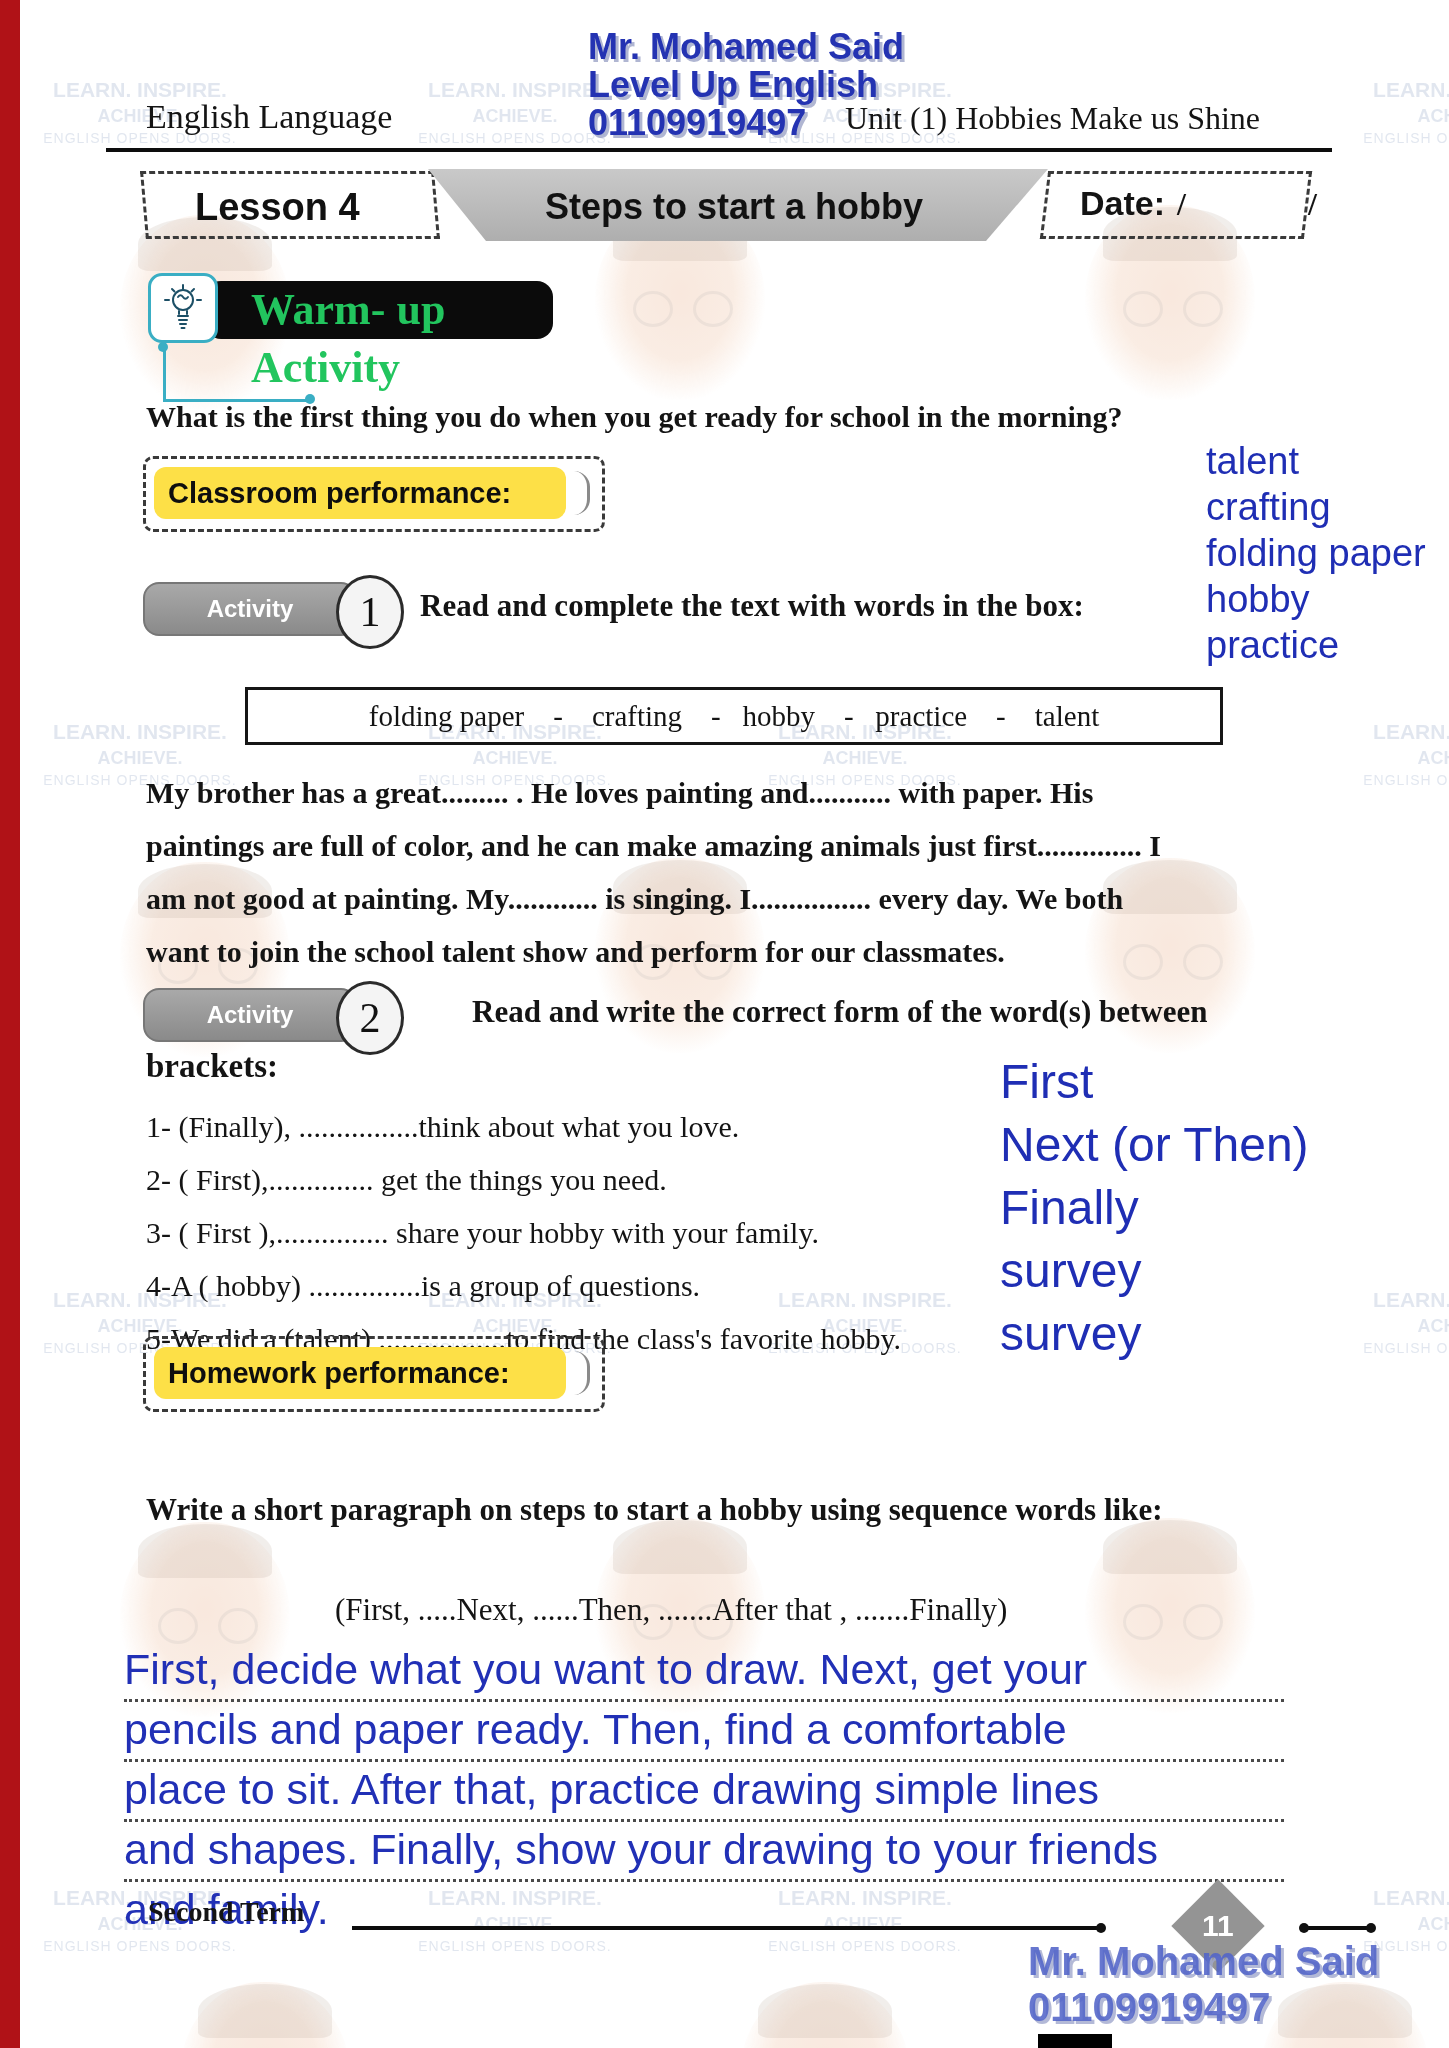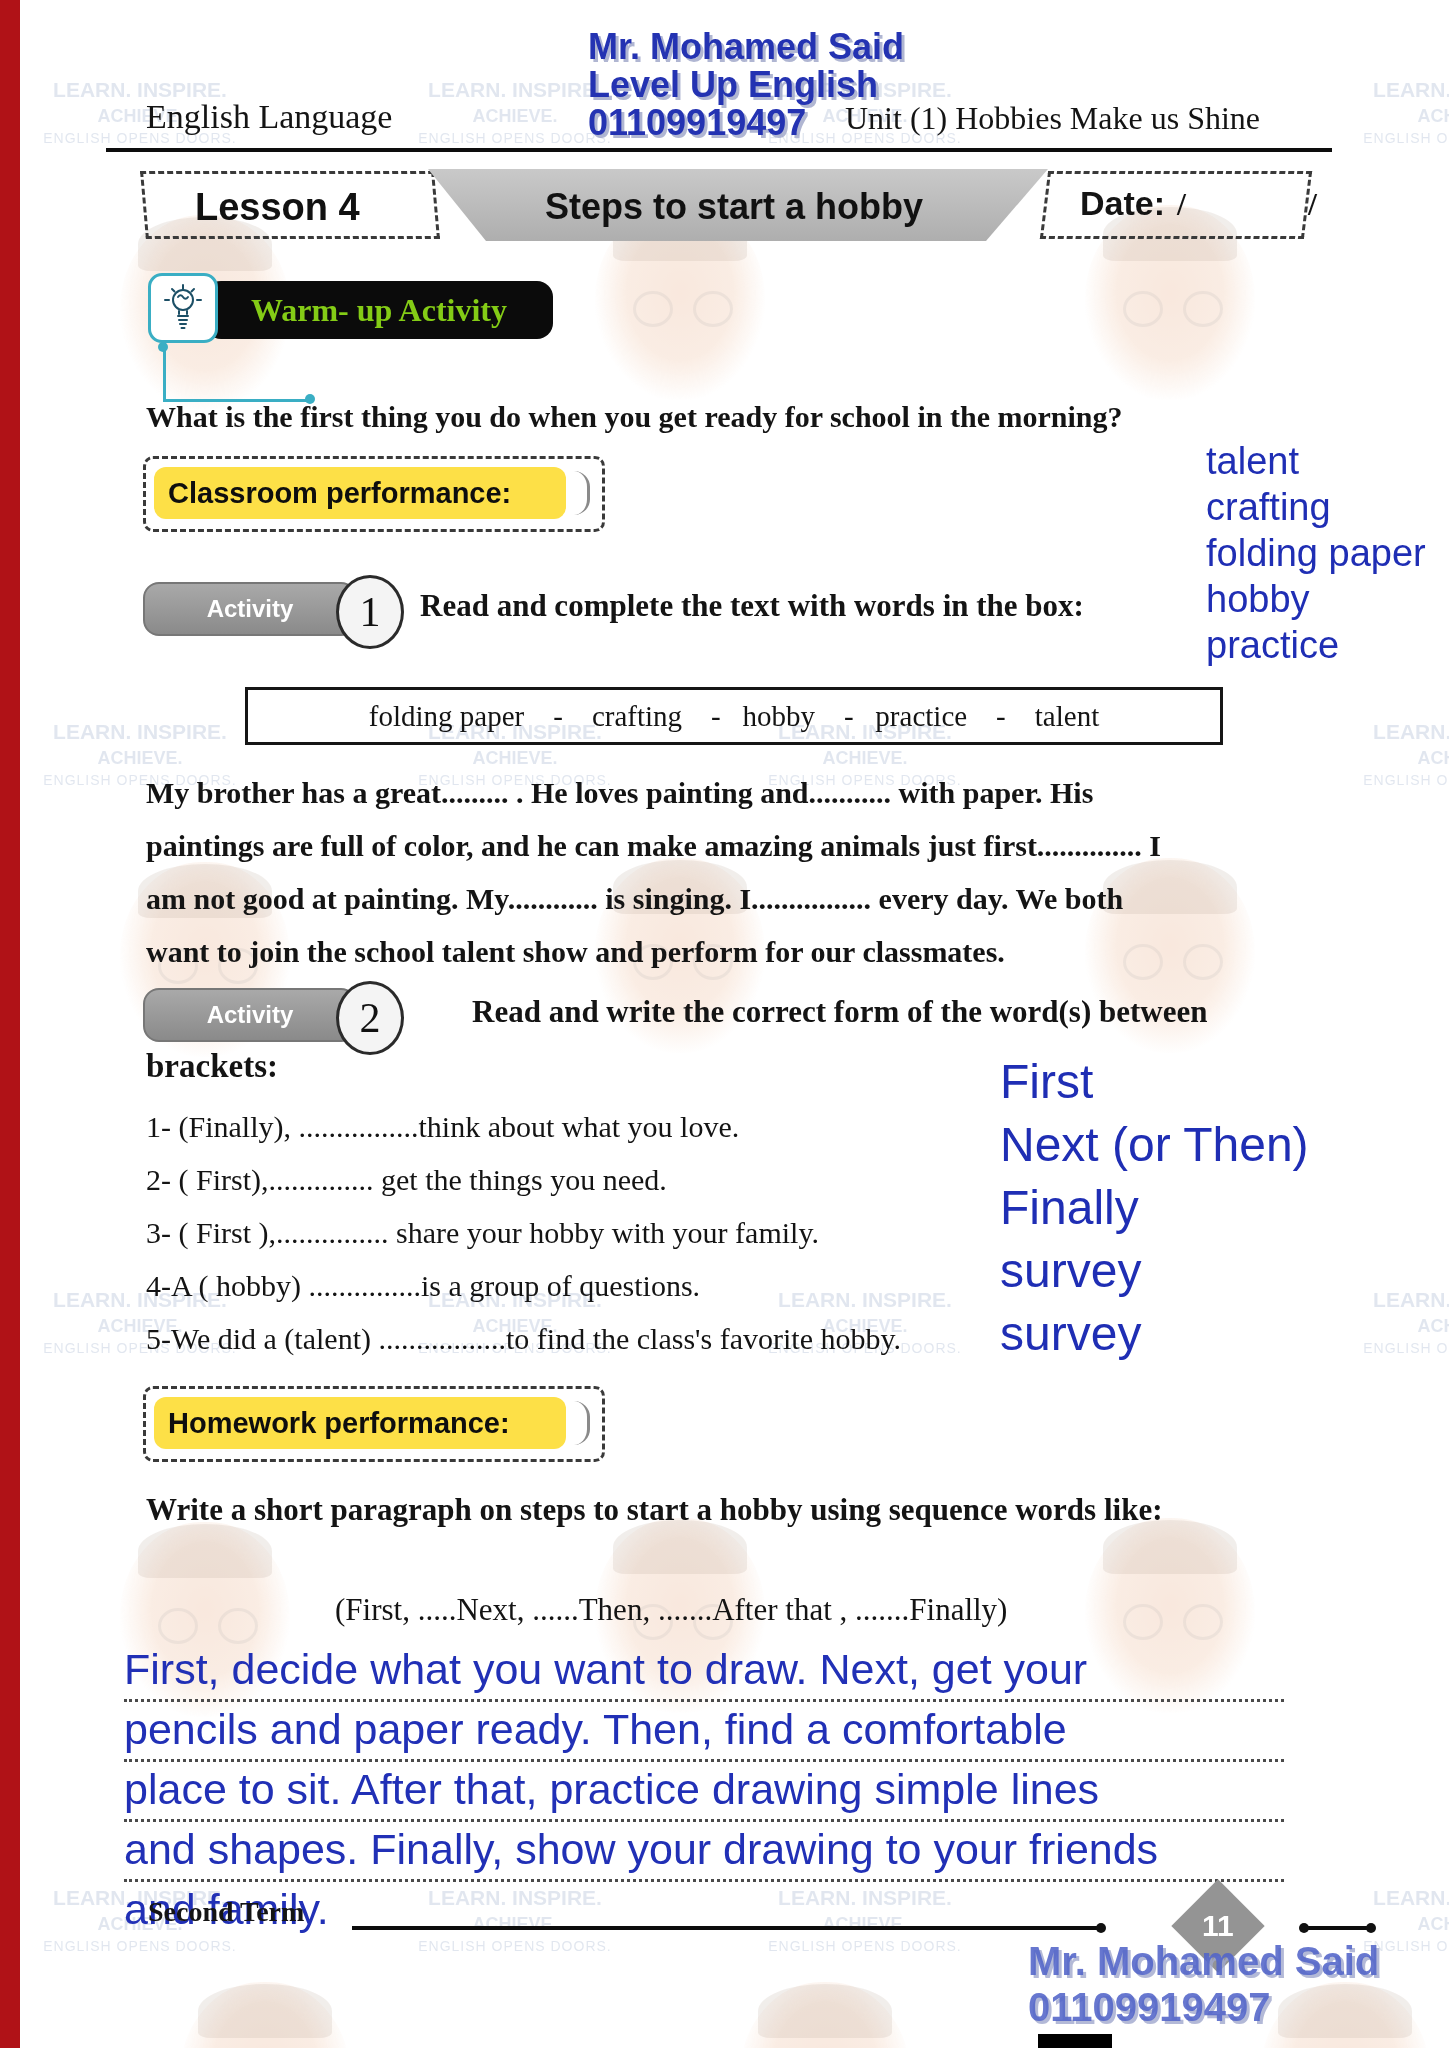--- a/index.html
+++ b/index.html
@@ -34,21 +34,21 @@
          font-family:"Liberation Sans",sans-serif;text-shadow:3px 3px 0 rgba(150,158,195,.75);}
   .divider{background:#0d0d0d;}
 
   
   .dashbox{border:3px dashed #3a3a3a;box-sizing:border-box;}
   .banner{background:linear-gradient(#c9c9c9,#aeaeae);
           clip-path:polygon(0 0,100% 0,calc(100% - 62px) 100%,58px 100%);}
   .banner-text{font-family:"Liberation Sans",sans-serif;font-weight:bold;font-size:36px;color:#111;}
 
   
-  .warm-badge{background:#0b0b0b;border-radius:16px;color:#84cc16;font-weight:bold;font-size:32px;
+  .warm-badge{background:#0b0b0b;border-radius:16px;color:#22c55e;font-weight:bold;font-size:44px;
               line-height:58px;padding-left:46px;box-sizing:border-box;}
   .icon-sq{background:#fff;border:3px solid #3aaec4;border-radius:14px;box-sizing:border-box;
            display:flex;align-items:center;justify-content:center;z-index:3;}
   .connector{border-left:3px solid #3aaec4;border-bottom:3px solid #3aaec4;}
   .tdot{width:10px;height:10px;border-radius:50%;background:#3aaec4;}
 
   .qtext{font-weight:bold;font-size:30px;}
 
   
   .perf-outer{border:3px dashed #3a3a3a;border-radius:10px;box-sizing:border-box;}
@@ -285,21 +285,21 @@
   </div>
 
   <div class="abs ans2 blue" style="left:1000px;top:1050px;">
     <div class="nowrap">First</div>
     <div class="nowrap">Next (or Then)</div>
     <div class="nowrap">Finally</div>
     <div class="nowrap">survey</div>
     <div class="nowrap">survey</div>
   </div>
 
-  <div class="abs perf-outer" style="left:143px;top:1386px;width:462px;height:76px;">
+  <div class="abs perf-outer" style="left:143px;top:1336px;width:462px;height:76px;">
     <div class="perf-inner">Homework performance:</div>
     <div class="perf-arc"></div>
   </div>
 
   <div class="abs instr nowrap" style="left:146px;top:1492px;">Write a short paragraph on steps to start a hobby using sequence words like:</div>
   <div class="abs serif nowrap" style="left:335px;top:1592px;font-size:31px;">(First, .....Next, ......Then, .......After that , .......Finally)</div>
 
   <div class="abs hand" style="left:124px;top:1642px;width:1160px;">
     <div class="hline">First, decide what you want to draw. Next, get your</div>
     <div class="hline">pencils and paper ready. Then, find a comfortable</div>

